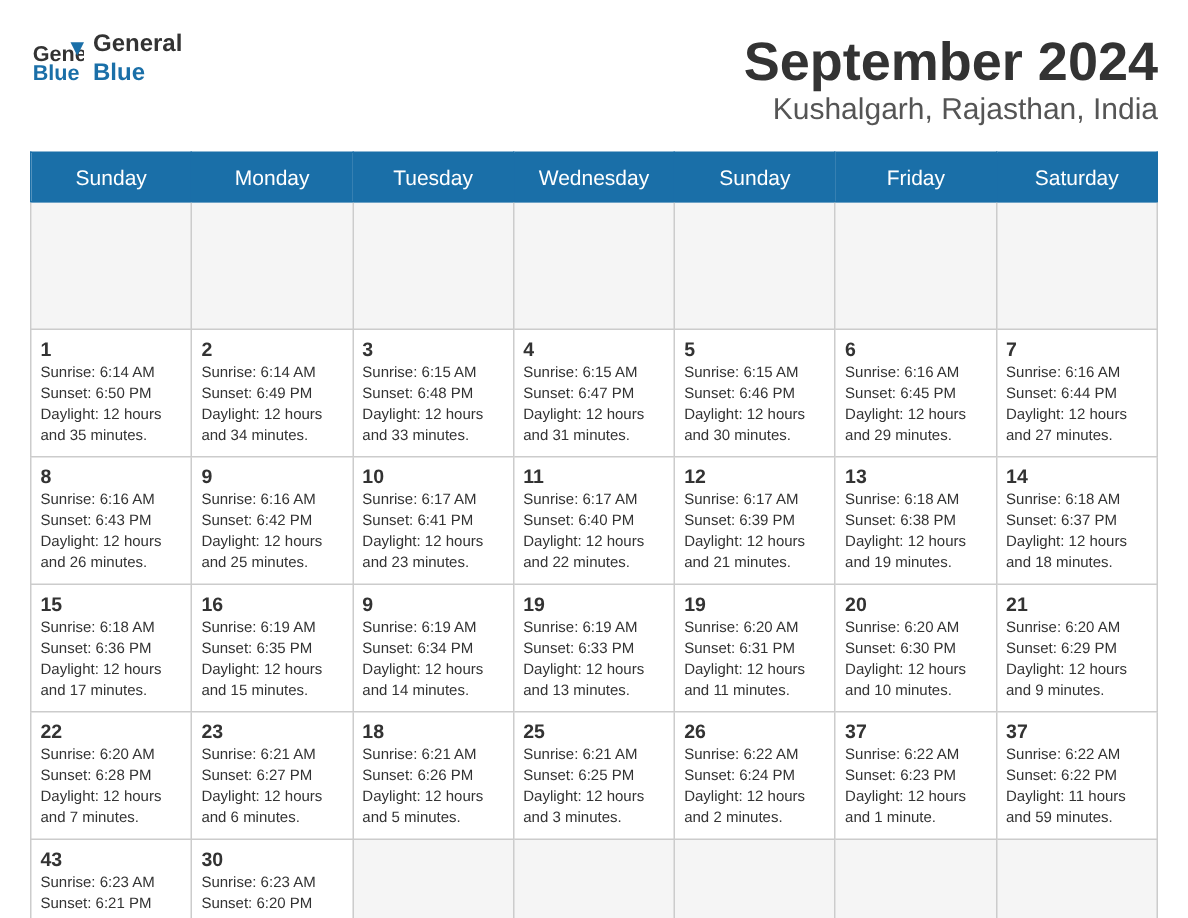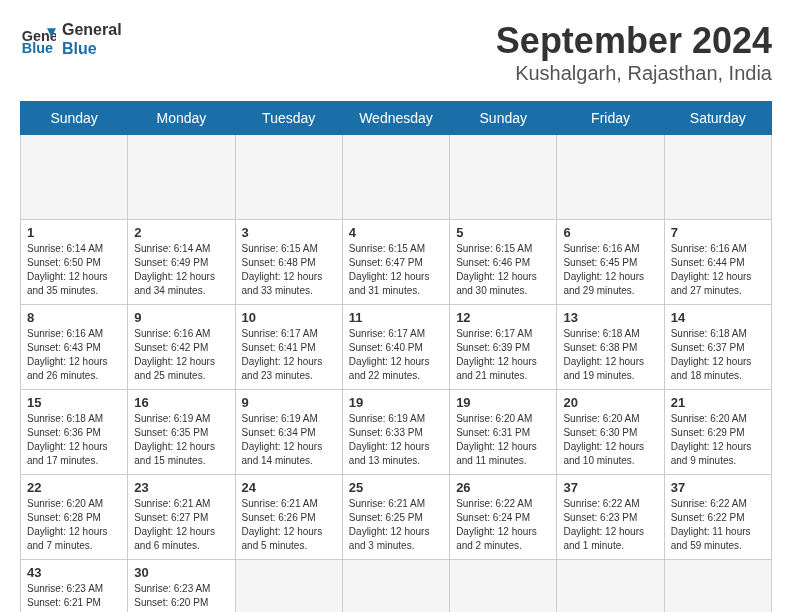--- a/index.html
+++ b/index.html
@@ -284,21 +284,21 @@
 and 7 minutes.</div>
         </td>
         <td>
           <span class="day-num">23</span>
           <div class="day-info" style="white-space: pre-line;">Sunrise: 6:21 AM
 Sunset: 6:27 PM
 Daylight: 12 hours
 and 6 minutes.</div>
         </td>
         <td>
-          <span class="day-num">24</span>
+          <span class="day-num">18</span>
           <div class="day-info" style="white-space: pre-line;">Sunrise: 6:21 AM
 Sunset: 6:26 PM
 Daylight: 12 hours
 and 5 minutes.</div>
         </td>
         <td>
           <span class="day-num">25</span>
           <div class="day-info" style="white-space: pre-line;">Sunrise: 6:21 AM
 Sunset: 6:25 PM
 Daylight: 12 hours

